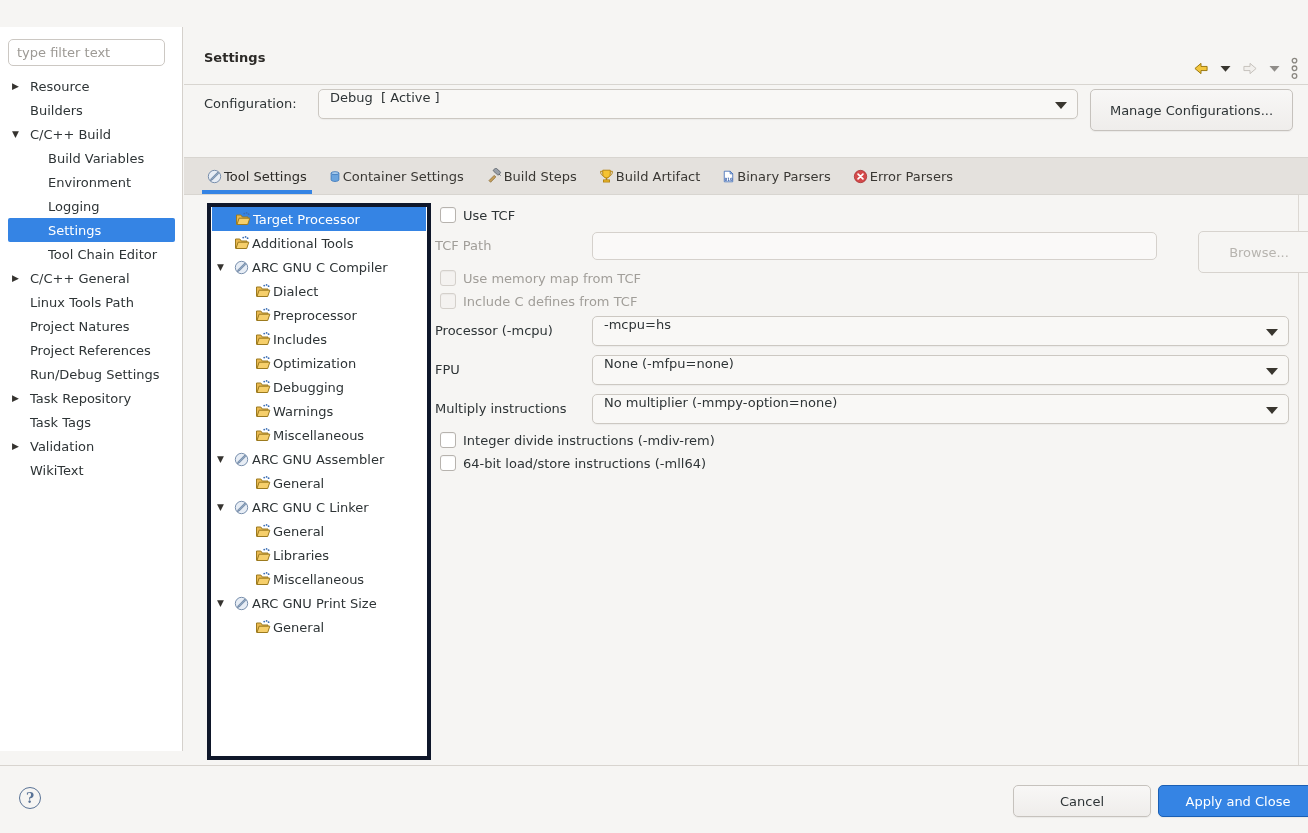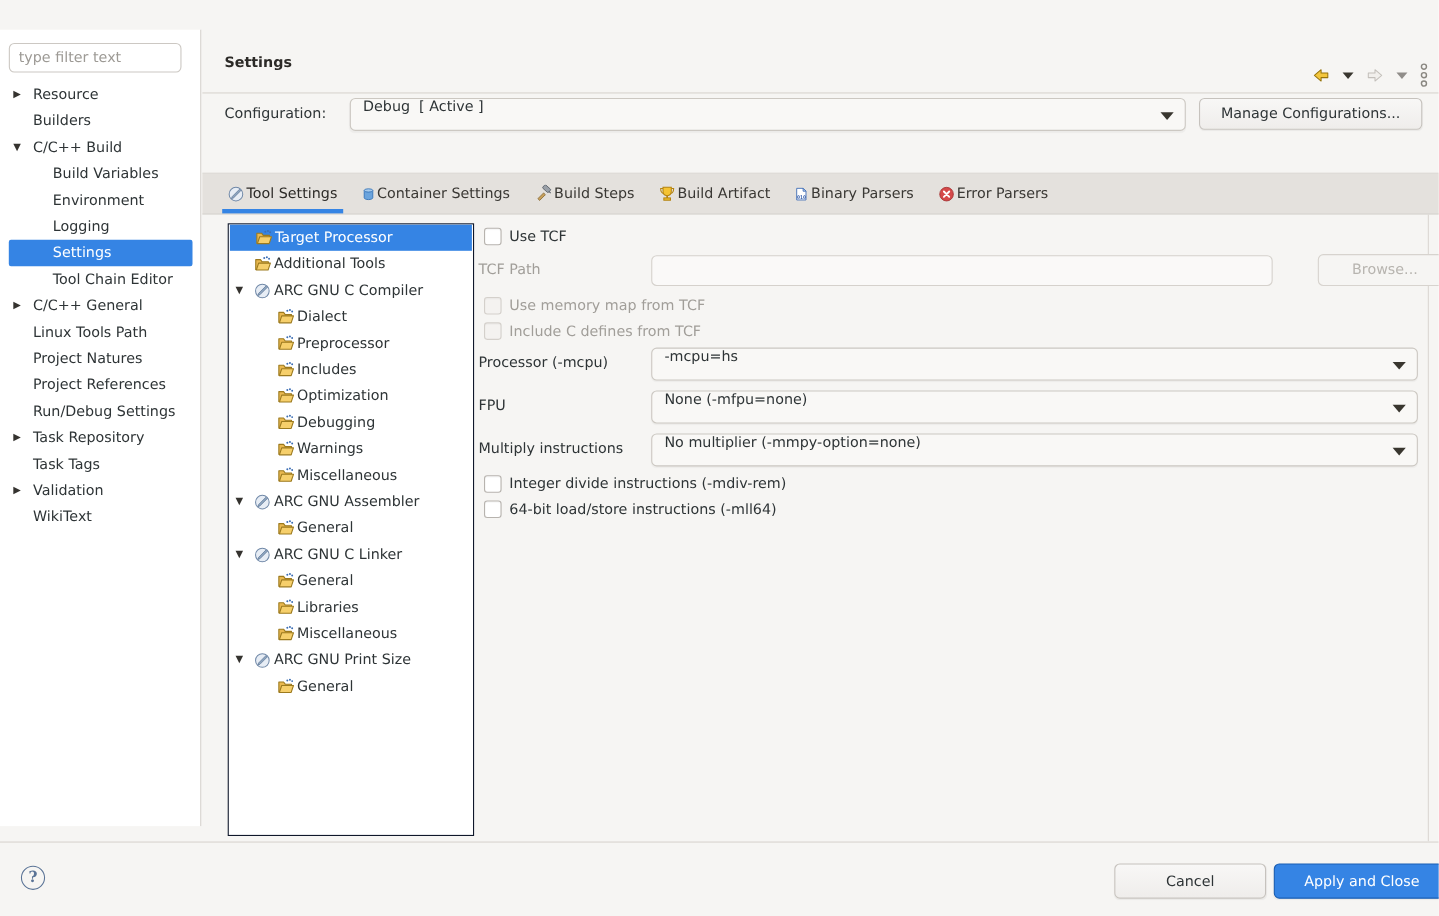--- a/index.html
+++ b/index.html
@@ -37,36 +37,36 @@
   .nav-toolbar .icon{display:flex;align-items:center;}
   .divider{position:absolute;background:#d8d5d0;height:1px;}
 
   
   .cfg-label{position:absolute;left:204px;top:89px;height:30px;line-height:30px;}
   .combo{position:absolute;height:30px;background:#f9f8f6;border:1px solid #ccc8c2;border-radius:5px;
          display:flex;align-items:flex-start;padding:0 28px 0 11px;box-shadow:0 1px 1px rgba(0,0,0,0.04);}
   .combo .combo-value{white-space:pre;overflow:hidden;text-overflow:ellipsis;}
   .combo .combo-arrow{position:absolute;right:10px;top:12px;width:0;height:0;
          border-left:6px solid transparent;border-right:6px solid transparent;border-top:7px solid #39362f;}
-  .btn{position:absolute;height:29px;background:linear-gradient(#f8f7f6,#efedeb);border:1px solid #c6c2bd;
+  .btn{position:absolute;height:42px;background:linear-gradient(#f8f7f6,#efedeb);border:1px solid #c6c2bd;
        border-radius:5px;display:flex;align-items:center;justify-content:center;color:#2e3436;
        box-shadow:0 1px 1px rgba(0,0,0,0.05);}
   .btn.disabled{background:#f6f5f3;border-color:#d7d3ce;color:#b7b4af;box-shadow:none;margin-left:32px;}
 
   
   .tabbar{position:absolute;left:184px;top:158px;width:1276px;height:37px;background:#e4e1dd;
           border-bottom:1px solid #d8d5d0;display:flex;align-items:stretch;padding-left:18px;gap:12px;}
   .tab{position:relative;display:flex;align-items:center;gap:2px;padding:0 5px;color:#3a3834;}
   .tab .ticon{display:flex;align-items:center;}
   .tab.active{color:#2c2a27;}
   .tab.active::after{content:"";position:absolute;left:0;right:0;bottom:0;height:4px;background:#3584e4;}
 
   
   .tpanel{position:absolute;left:207px;top:203px;width:224px;height:557px;background:#ffffff;
-          border:1px solid #0f172a;overflow:hidden;}
+          border:4px solid #0f172a;overflow:hidden;}
   .trow{display:flex;align-items:center;height:24px;padding-left:6px;white-space:nowrap;}
   .trow .texp{width:17px;flex:0 0 17px;font-size:9px;color:#35332f;}
   .trow .ticn{width:18px;flex:0 0 18px;display:flex;align-items:center;}
   .trow.lvl1{padding-left:27px;}
   .trow.selected{background:#3584e4;color:#ffffff;margin:0 1px;}
 
   
   .checkrow{position:absolute;display:flex;align-items:center;gap:7px;height:20px;}
   .checkbox{width:16px;height:16px;border:1px solid #b7b3ae;border-radius:3px;background:#ffffff;
             box-shadow:inset 0 1px 1px rgba(0,0,0,0.04);flex:0 0 16px;}

